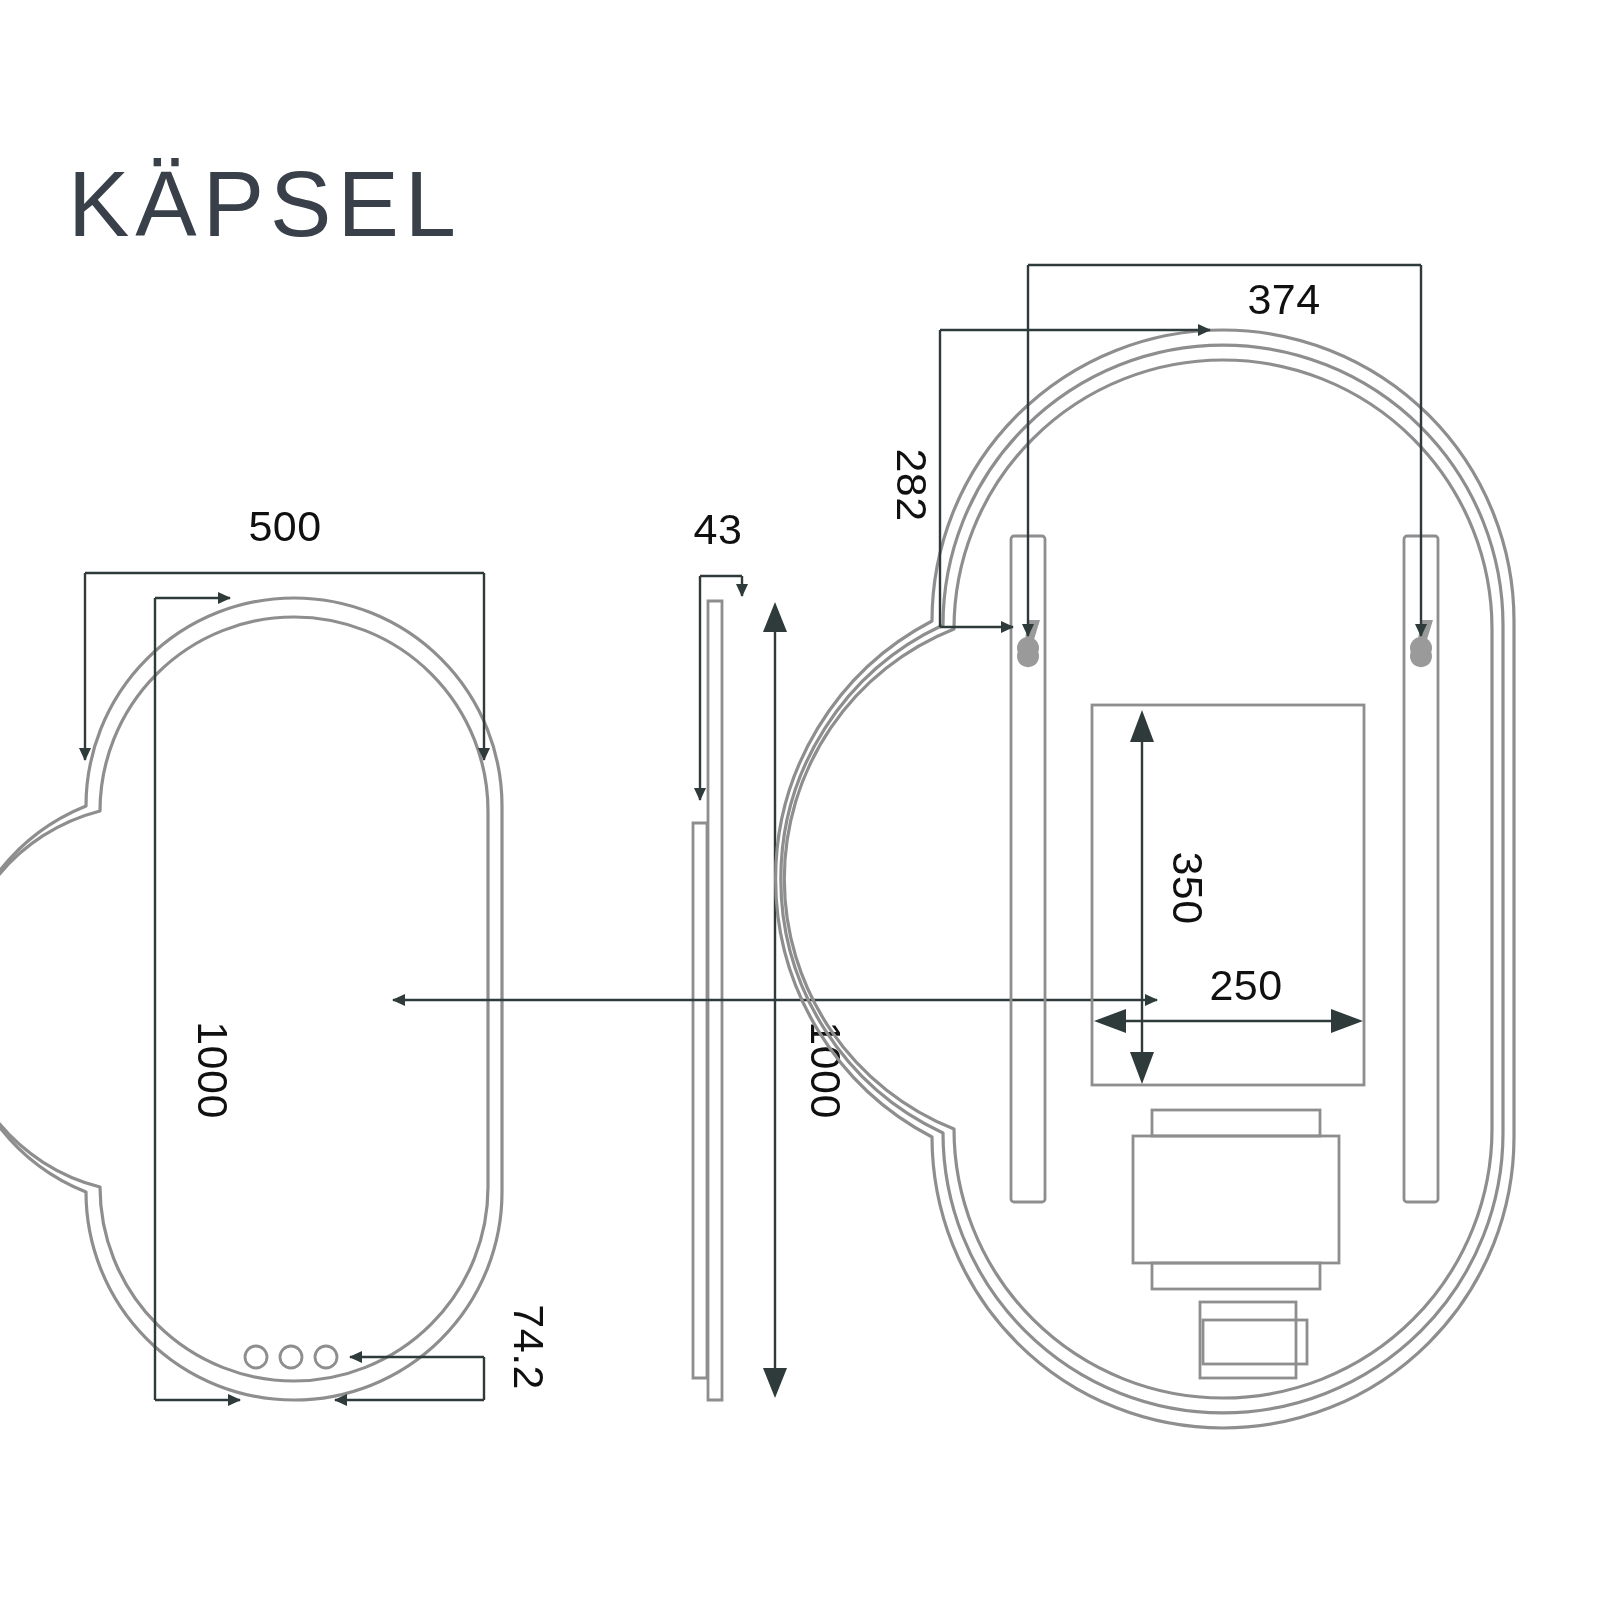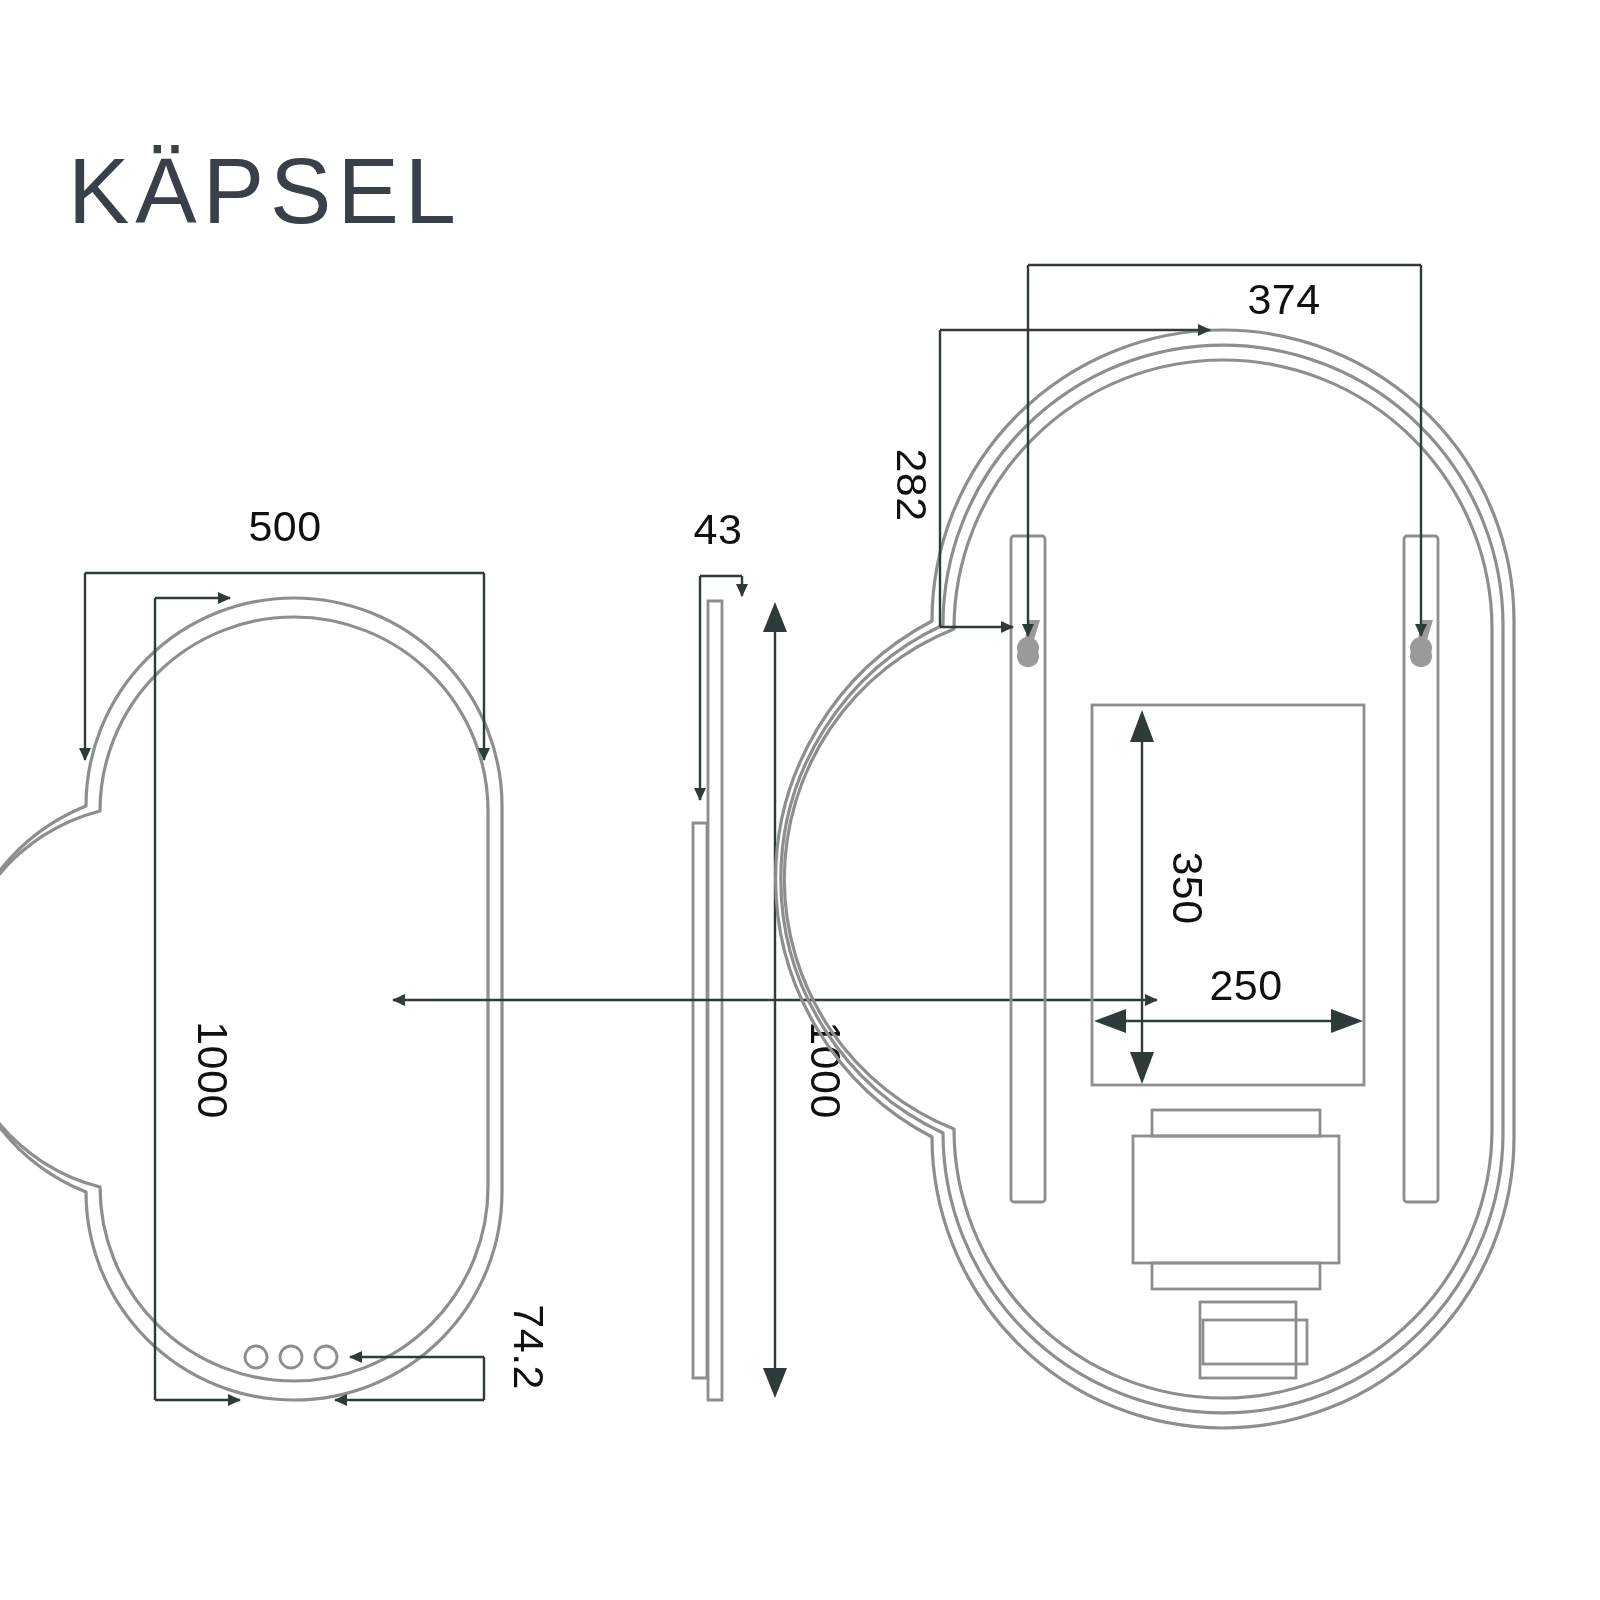--- a/index.html
+++ b/index.html
@@ -13,21 +13,21 @@
   #page {
     position: relative;
     width: 1600px;
     height: 1600px;
     background: #ffffff;
     overflow: hidden;
   }
   #title {
     position: absolute;
     left: 68px;
-    top: 145px;
+    top: 158px;
     font-family: "Liberation Sans", sans-serif;
     font-size: 92px;
     font-weight: 300;
     letter-spacing: 6px;
     color: #3a4049;
     line-height: 1;
     white-space: nowrap;
   }
   svg#drawing {
     position: absolute;

